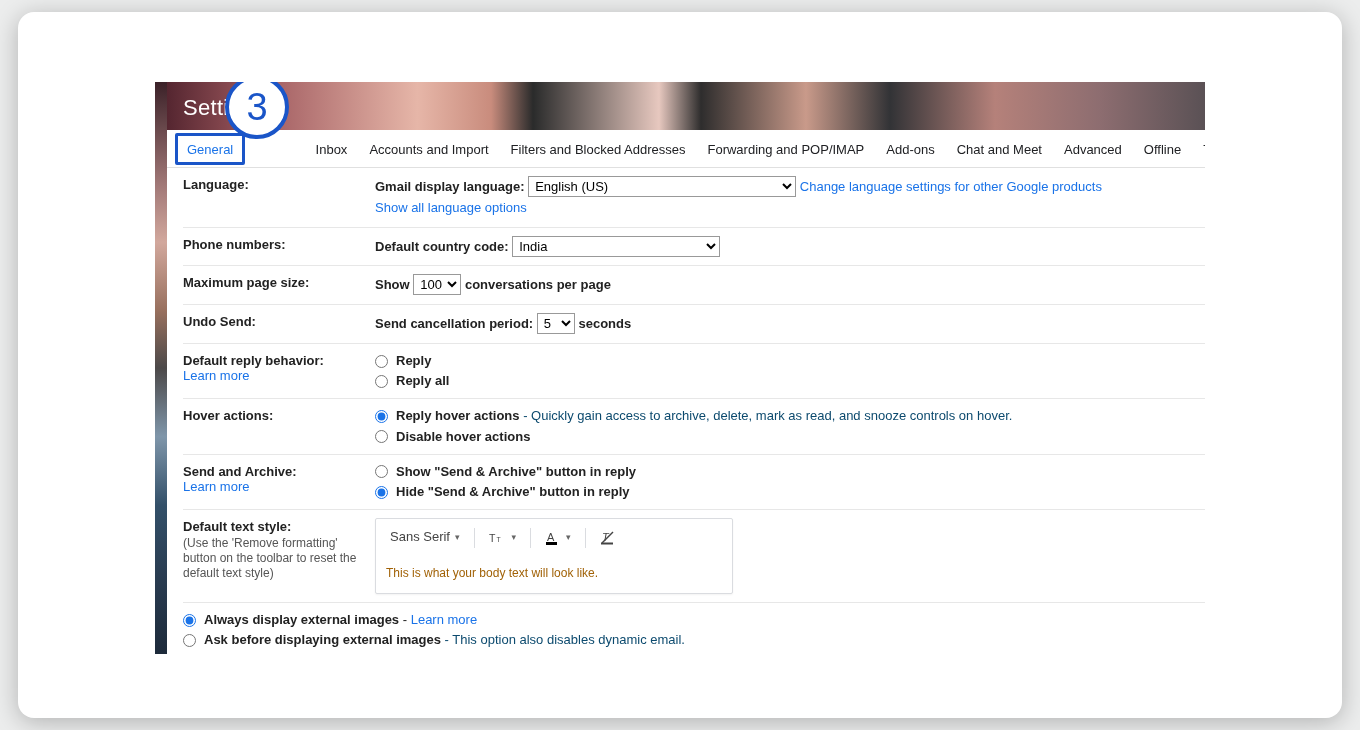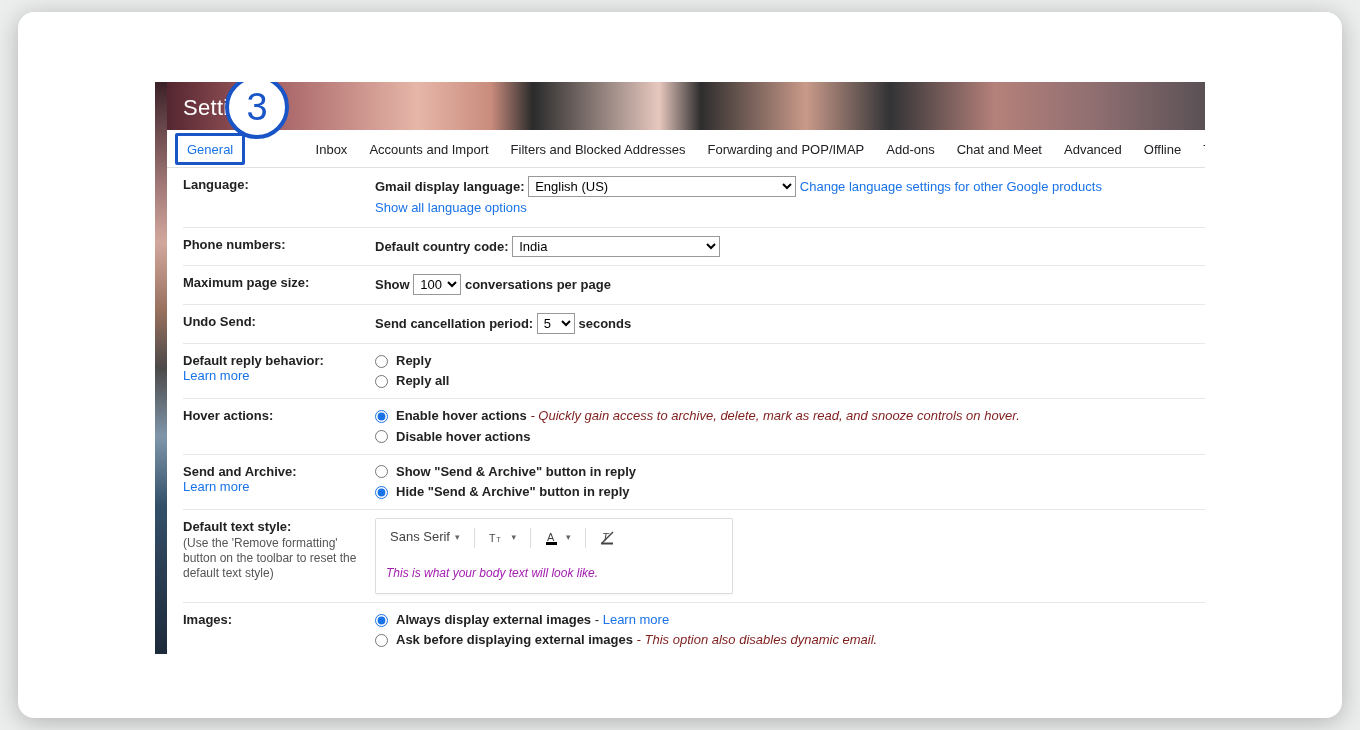--- a/index.html
+++ b/index.html
@@ -119,21 +119,21 @@
     font-weight: 400;
     font-size: 12px;
     color: #555;
     display: block;
     line-height: 1.25;
     margin-top: 2px;
   }
   .row .lbl a, .row .val a { color: #1a73e8; text-decoration: none; font-weight: 400; }
   .row .val { flex: 1; color: #222; line-height: 1.6; }
   .row .val b { font-weight: 700; }
-  .muted { color: #7f1d1d; font-style: italic; }
+  .muted { color: #0c4a6e; }
   select {
     font-family: inherit;
     font-size: 13px;
     padding: 1px 2px;
     height: 21px;
     border: 1px solid #999;
     background: #fff;
   }
   select.lang { width: 268px; }
   select.country { width: 208px; }
@@ -156,21 +156,21 @@
     display: flex;
     align-items: center;
     gap: 6px;
     padding: 6px 10px;
     color: #555;
     font-size: 13px;
   }
   .vdiv { width: 1px; height: 20px; background: #dadce0; margin: 0 4px; }
   .icon-btn { display: inline-flex; align-items: center; gap: 3px; padding: 2px 4px; cursor: pointer; color:#444; }
   .caret::after { content: "▾"; font-size: 9px; color: #666; margin-left: 2px; }
-  .style-preview { padding: 8px 10px 10px; font-size: 12px; color: #a21caf; font-style: italic; }
+  .style-preview { padding: 8px 10px 10px; font-size: 12px; color: #a16207; }
 
   svg { display: block; }
 </style>
 </head>
 <body>
 
 <div class="frame">
   <div class="inner">
 
     <div class="photo-strip"></div>
@@ -260,21 +260,21 @@
             <b>Reply all</b>
           </div>
         </div>
       </div>
 
       <div class="row">
         <div class="lbl">Hover actions:</div>
         <div class="val">
           <div class="radio-line">
             <input type="radio" name="hover" checked="" style="">
-            <span><b>Enable hover actions</b><span class="muted"> - Quickly gain access to archive, delete, mark as read, and snooze controls on hover.</span></span>
+            <span><b>Reply hover actions</b><span class="muted"> - Quickly gain access to archive, delete, mark as read, and snooze controls on hover.</span></span>
           </div>
           <div class="radio-line">
             <input type="radio" name="hover" style="">
             <b>Disable hover actions</b>
           </div>
         </div>
       </div>
 
       <div class="row">
         <div class="lbl">
@@ -326,21 +326,20 @@
                   <rect x="1" y="12.5" width="12" height="2" fill="#444"></rect>
                 </svg>
               </span>
             </div>
             <div class="style-preview">This is what your body text will look like.</div>
           </div>
         </div>
       </div>
 
       <div class="row">
-        <div class="lbl">Images:</div>
         <div class="val">
           <div class="radio-line">
             <input type="radio" name="img" checked="" style="">
             <span>
               <b>Always display external images</b><span> - </span><a href="#">Learn more</a>
             </span>
           </div>
           <div class="radio-line">
             <input type="radio" name="img" style="">
             <span>

